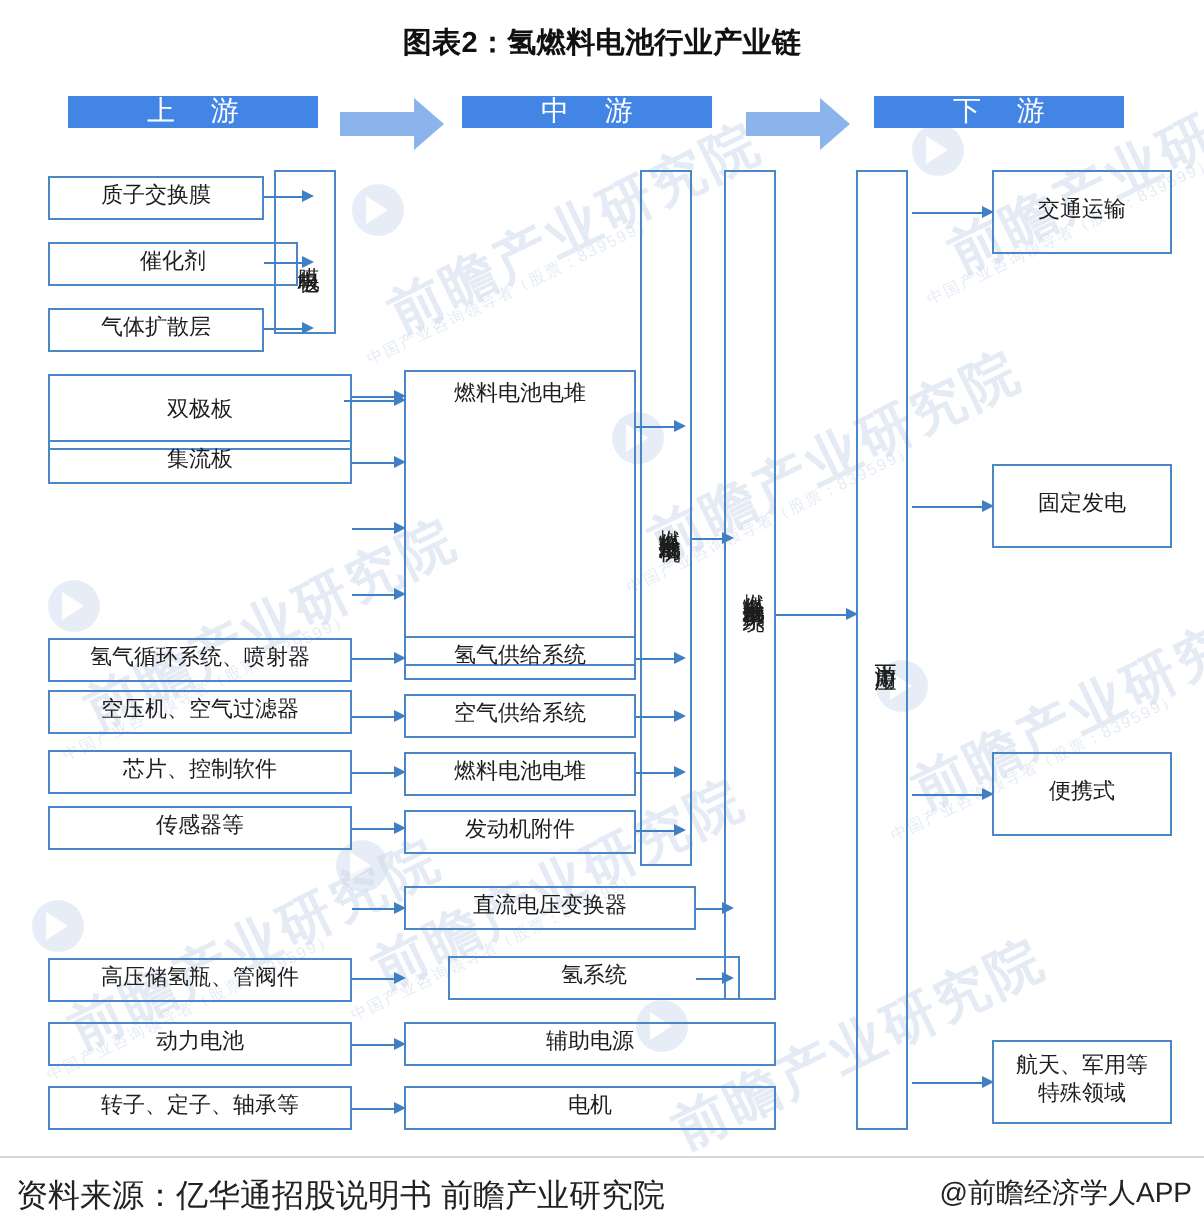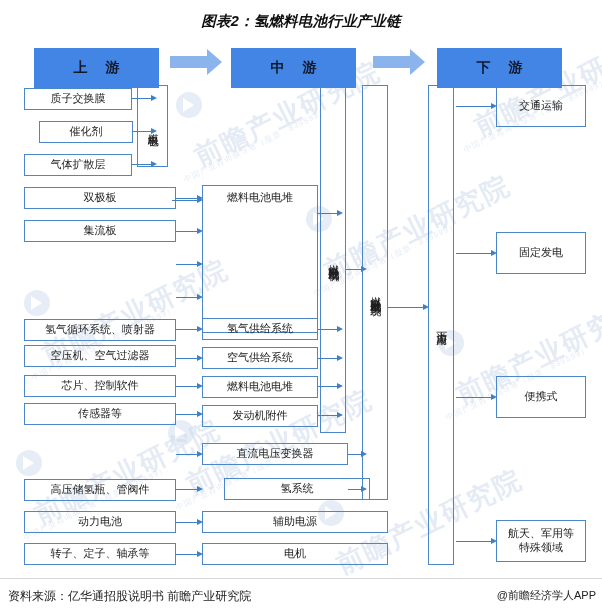--- a/index.html
+++ b/index.html
@@ -9,42 +9,41 @@
     font-family:"Liberation Sans","DejaVu Sans",sans-serif;
     position:relative;overflow:hidden;
     color:#1a1a1a;
   }
   #stage{position:absolute;left:0;top:0;width:602px;height:611px;}
 
   
   .title{
     position:absolute;left:0;top:12px;width:602px;
     text-align:center;font-size:14.5px;font-weight:bold;
-    letter-spacing:.2px;color:#111;font-style:italic;
+    letter-spacing:.2px;color:#111;
   }
 
   
   .wm{position:absolute;color:#c9d6ea;opacity:.48;font-weight:bold;
       pointer-events:none;white-space:nowrap;user-select:none;}
   .wm.r{transform:rotate(-26deg);}
   .wm-lg{font-size:27px;letter-spacing:2px;}
   .wm-sm{font-size:8px;letter-spacing:1px;font-weight:normal;}
   .wm-circ{position:absolute;width:26px;height:26px;border-radius:50%;
            background:#cfdcee;opacity:.5;pointer-events:none;}
   .wm-circ:after{content:"";position:absolute;left:7px;top:6px;width:0;height:0;
            border-left:11px solid #fff;border-top:7px solid transparent;
            border-bottom:7px solid transparent;}
 
   
   .hdr{
-    position:absolute;height:40px;background:#4285e4;
-    color:#0f172a;font-size:14px;letter-spacing:7px;
+    position:absolute;height:16px;background:#4285e4;
+    color:#ffffff;font-size:14px;letter-spacing:7px;
     display:flex;align-items:center;justify-content:center;
     text-indent:7px;
-    font-weight:bold;
   }
   .bigarrow{position:absolute;height:26px;}
   .bigarrow .shaft{position:absolute;left:0;top:7px;height:12px;background:#8cb4ec;}
   .bigarrow .head{position:absolute;top:0;width:0;height:0;
      border-top:13px solid transparent;border-bottom:13px solid transparent;
      border-left:15px solid #8cb4ec;}
 
   
   .box{
     position:absolute;border:1px solid #4a86c8;background:transparent;
@@ -59,22 +58,22 @@
 
   
   .arw{position:absolute;height:7px;}
   .arw .ln{position:absolute;left:0;top:3px;height:1px;background:#3f7fc6;}
   .arw .hd{position:absolute;top:0;width:0;height:0;
      border-top:3.5px solid transparent;border-bottom:3.5px solid transparent;
      border-left:6px solid #3f7fc6;}
 
   
   .foot-rule{position:absolute;left:0;right:0;height:1px;background:#d8d8d8;}
-  .foot-left{position:absolute;font-size:12px;color:#222;}
-  .foot-right{position:absolute;font-size:11px;color:#222;right:6px;}
+  .foot-left{position:absolute;font-size:16px;color:#222;}
+  .foot-right{position:absolute;font-size:14px;color:#222;right:6px;}
 </style>
 </head>
 <body>
 
 <div id="stage">
 
   <div class="wm-circ" style="left:176px;top:92px;"></div>
   <div class="wm r wm-lg" style="left:186px;top:96px;">前瞻产业研究院</div>
   <div class="wm r wm-sm" style="left:176px;top:140px;">中国产业咨询领导者（股票：839599）</div>
 
@@ -113,23 +112,23 @@
       <div class="head" style="left:37px;"></div>
   </div>
   <div class="hdr" style="left:231px;top:48px;width:125px;">中 游</div>
   <div class="bigarrow" style="left:373px;top:49px;width:52px;">
     <div class="shaft" style="width:38px;"></div>
       <div class="head" style="left:37px;"></div>
   </div>
   <div class="hdr" style="left:437px;top:48px;width:125px;">下 游</div>
 
   <div class="box" style="left:24px;top:88px;width:108px;height:22px;">质子交换膜</div>
-  <div class="box" style="left:24px;top:121px;width:94px;height:22px;margin-left:15px;">催化剂</div>
+  <div class="box" style="left:24px;top:121px;width:125px;height:22px;">催化剂</div>
   <div class="box" style="left:24px;top:154px;width:108px;height:22px;">气体扩散层</div>
-  <div class="box" style="left:24px;top:187px;width:152px;height:22px;">双极板</div>
+  <div class="box" style="left:24px;top:187px;width:152px;height:38px;">双极板</div>
   <div class="box" style="left:24px;top:220px;width:152px;height:22px;text-align:right;">集流板</div>
   <div class="box" style="left:24px;top:319px;width:152px;height:22px;">氢气循环系统、喷射器</div>
   <div class="box" style="left:24px;top:345px;width:152px;height:22px;">空压机、空气过滤器</div>
   <div class="box" style="left:24px;top:375px;width:152px;height:22px;">芯片、控制软件</div>
   <div class="box" style="left:24px;top:403px;width:152px;height:22px;">传感器等</div>
   <div class="box" style="left:24px;top:479px;width:152px;height:22px;">高压储氢瓶、管阀件</div>
   <div class="box" style="left:24px;top:543px;width:152px;height:22px;">转子、定子、轴承等</div>
   <div class="box" style="left:24px;top:511px;width:152px;height:22px;">动力电池</div>
 
   <div class="box vert" style="left:137px;top:85px;width:31px;height:82px;">膜电极</div>

